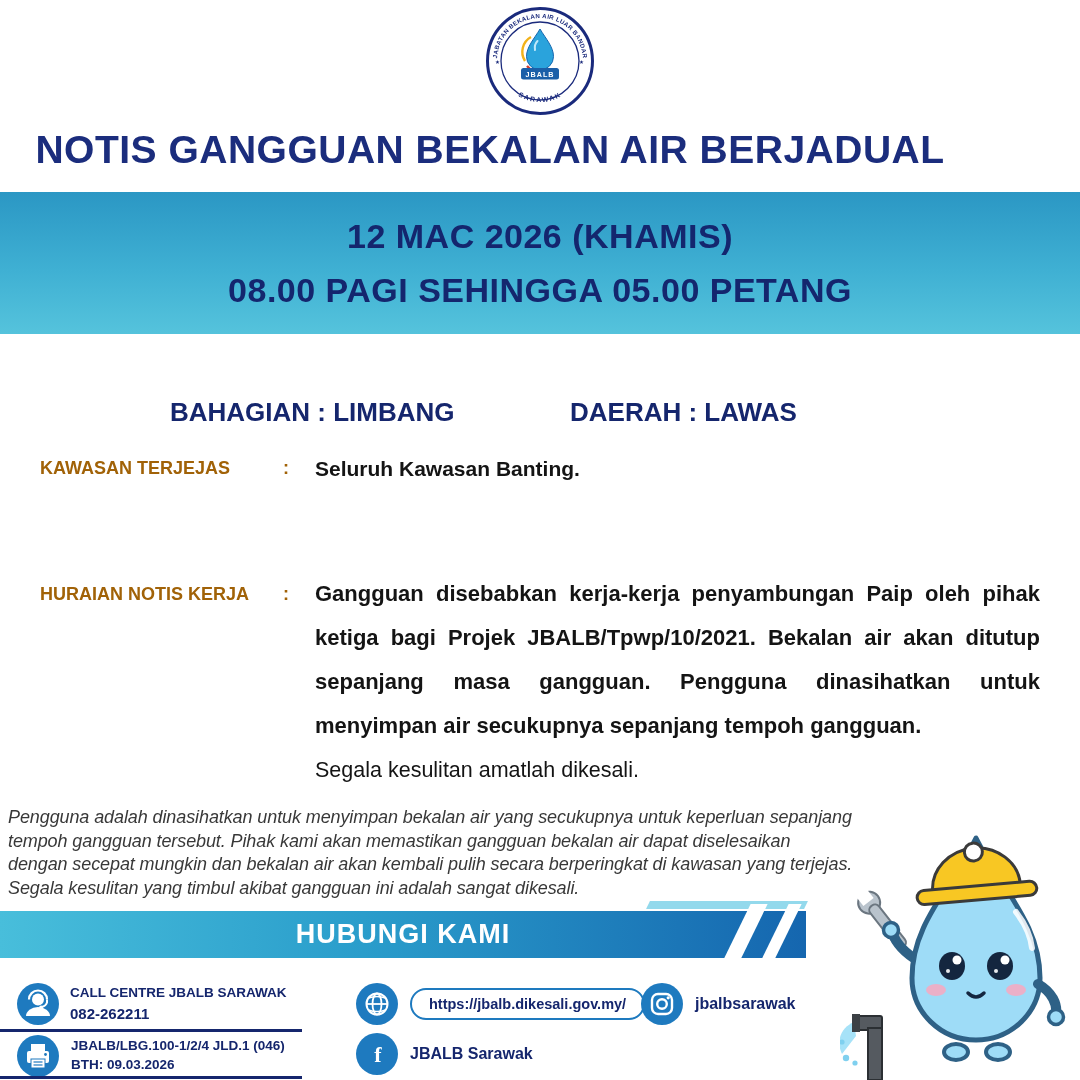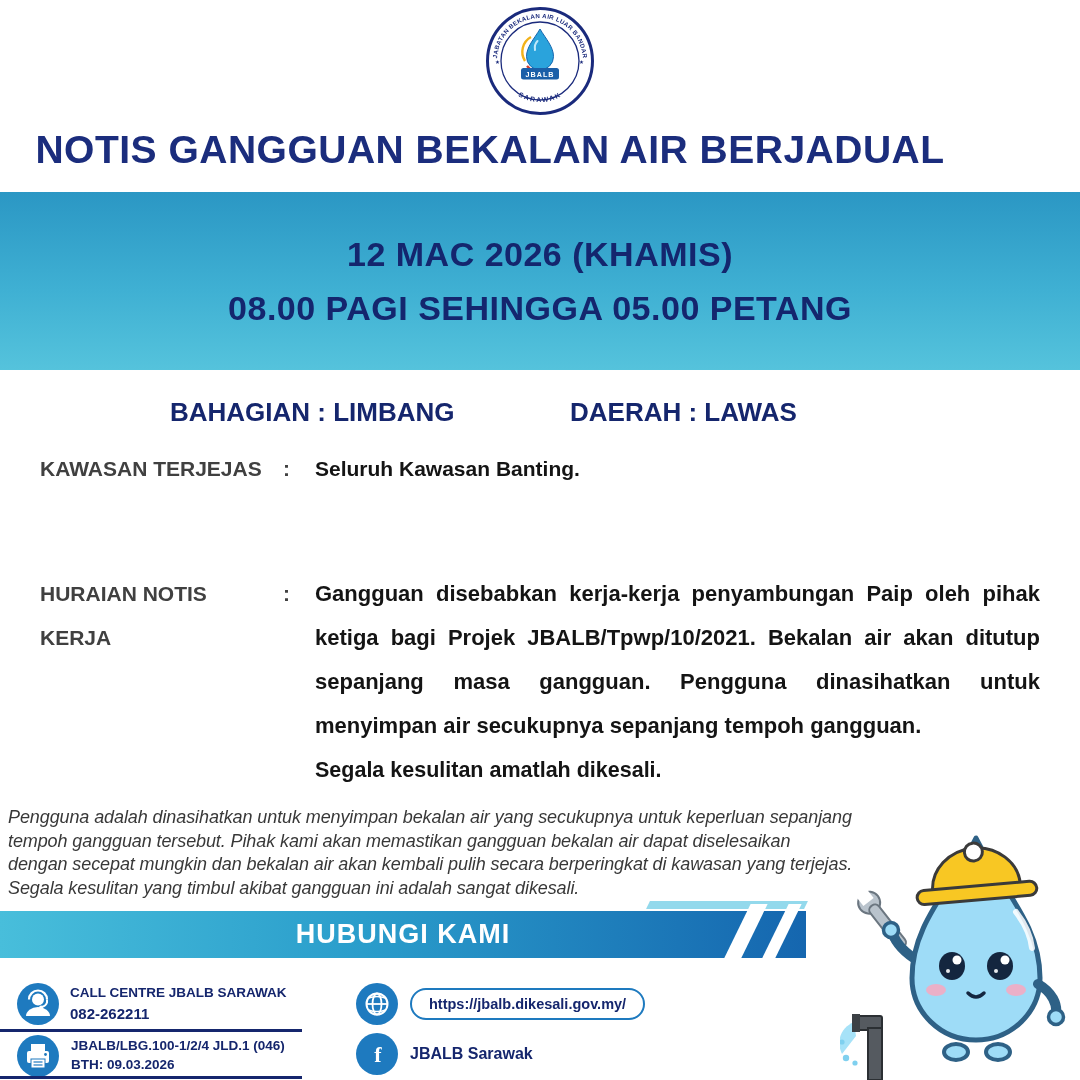--- a/index.html
+++ b/index.html
@@ -7,40 +7,40 @@
           font-family:"Liberation Sans", sans-serif;}
 
   
   .logo{position:absolute;left:485px;top:6px;width:110px;height:110px;}
 
   
   .title{position:absolute;left:0;top:128px;width:980px;text-align:center;
          font-size:39px;font-weight:800;color:#1b2d7d;letter-spacing:.5px;}
 
   
-  .banner{position:absolute;left:0;top:192px;width:1080px;height:178px;
+  .banner{position:absolute;left:0;top:192px;width:1080px;height:142px;
           background:linear-gradient(180deg,#2b97c4 0%,#3fb0d3 55%,#55c3dc 100%);
           display:flex;flex-direction:column;align-items:center;justify-content:center;gap:15px;}
   .banner .line{font-size:34px;font-weight:800;color:#14266e;letter-spacing:.5px;}
 
   
   .region-bahagian{position:absolute;left:170px;top:397px;font-size:26px;font-weight:800;color:#15266d;}
   .region-daerah{position:absolute;left:570px;top:397px;font-size:26px;font-weight:800;color:#15266d;}
 
   
   .info-row{position:absolute;left:40px;display:grid;grid-template-columns:243px 32px 725px;align-items:start;}
-  .info-row .lbl,.info-row .col{font-size:21px;font-weight:700;color:#404040;}
+  .info-row .lbl,.info-row .col{font-size:18px;font-weight:700;color:#a16207;}
   .row-kawasan{top:455px;}
   .row-kawasan .lbl,.row-kawasan .col,.row-kawasan .val{line-height:27px;}
   .row-kawasan .val{font-size:21px;font-weight:700;color:#141414;}
   .row-huraian{top:572px;}
   .row-huraian .lbl,.row-huraian .col{line-height:44px;}
   .row-huraian .val p{margin:0;font-size:22px;font-weight:700;color:#141414;
                       line-height:44px;text-align:justify;}
-  .row-huraian .val .closing{font-size:21.5px;font-weight:700;color:#141414;line-height:44px;}
+  .row-huraian .val .closing{font-size:21.5px;font-weight:400;color:#141414;line-height:44px;}
 
   
   .disclaimer{position:absolute;left:8px;top:806px;width:846px;font-size:18px;font-style:italic;
               color:#383838;line-height:23.5px;letter-spacing:-.1px;}
 
   
   .hk-top-stripe{position:absolute;left:648px;top:901px;width:158px;height:8px;background:#93d9ec;
                  transform:skewX(-26deg);}
   .hk-bar{position:absolute;left:0;top:911px;width:806px;height:47px;
           background:linear-gradient(90deg,#48bedb 0%,#2a9dcb 45%,#1566af 100%);
@@ -172,20 +172,29 @@
       <circle cx="22" cy="22" r="21" fill="#1e7abf"></circle>
       <circle cx="22" cy="22" r="10.5" stroke="#ffffff" stroke-width="2" fill="none"></circle>
       <ellipse cx="22" cy="22" rx="4.5" ry="10.5" stroke="#ffffff" stroke-width="1.8" fill="none"></ellipse>
       <line x1="11.5" y1="22" x2="32.5" y2="22" stroke="#ffffff" stroke-width="1.8"></line>
       <path d="M13.5,16 a15,8 0 0 1 17,0" stroke="#ffffff" stroke-width="1.4" fill="none"></path>
       <path d="M13.5,28 a15,8 0 0 0 17,0" stroke="#ffffff" stroke-width="1.4" fill="none"></path>
     </svg>
     <span class="url-pill">https://jbalb.dikesali.gov.my/</span>
   </div>
 
+  <div class="contact-item c-ig">
+    <svg width="44" height="44" viewBox="0 0 44 44">
+      <circle cx="22" cy="22" r="21" fill="#1e7abf"></circle>
+      <rect x="12" y="12" width="20" height="20" rx="6" stroke="#ffffff" stroke-width="2.4" fill="none"></rect>
+      <circle cx="22" cy="22" r="4.8" stroke="#ffffff" stroke-width="2.4" fill="none"></circle>
+      <circle cx="28.2" cy="15.8" r="1.6" fill="#ffffff"></circle>
+    </svg>
+    <span class="handle">jbalbsarawak</span>
+  </div>
 
   <div class="contact-item c-fb">
     <svg width="44" height="44" viewBox="0 0 44 44">
       <circle cx="22" cy="22" r="21" fill="#1e7abf"></circle>
       <text x="23" y="30" text-anchor="middle" font-size="22" font-weight="bold" fill="#ffffff" font-family="Liberation Serif, serif">f</text>
     </svg>
     <span class="handle">JBALB Sarawak</span>
   </div>
 
   <svg class="mascot" viewBox="0 0 240 290">

